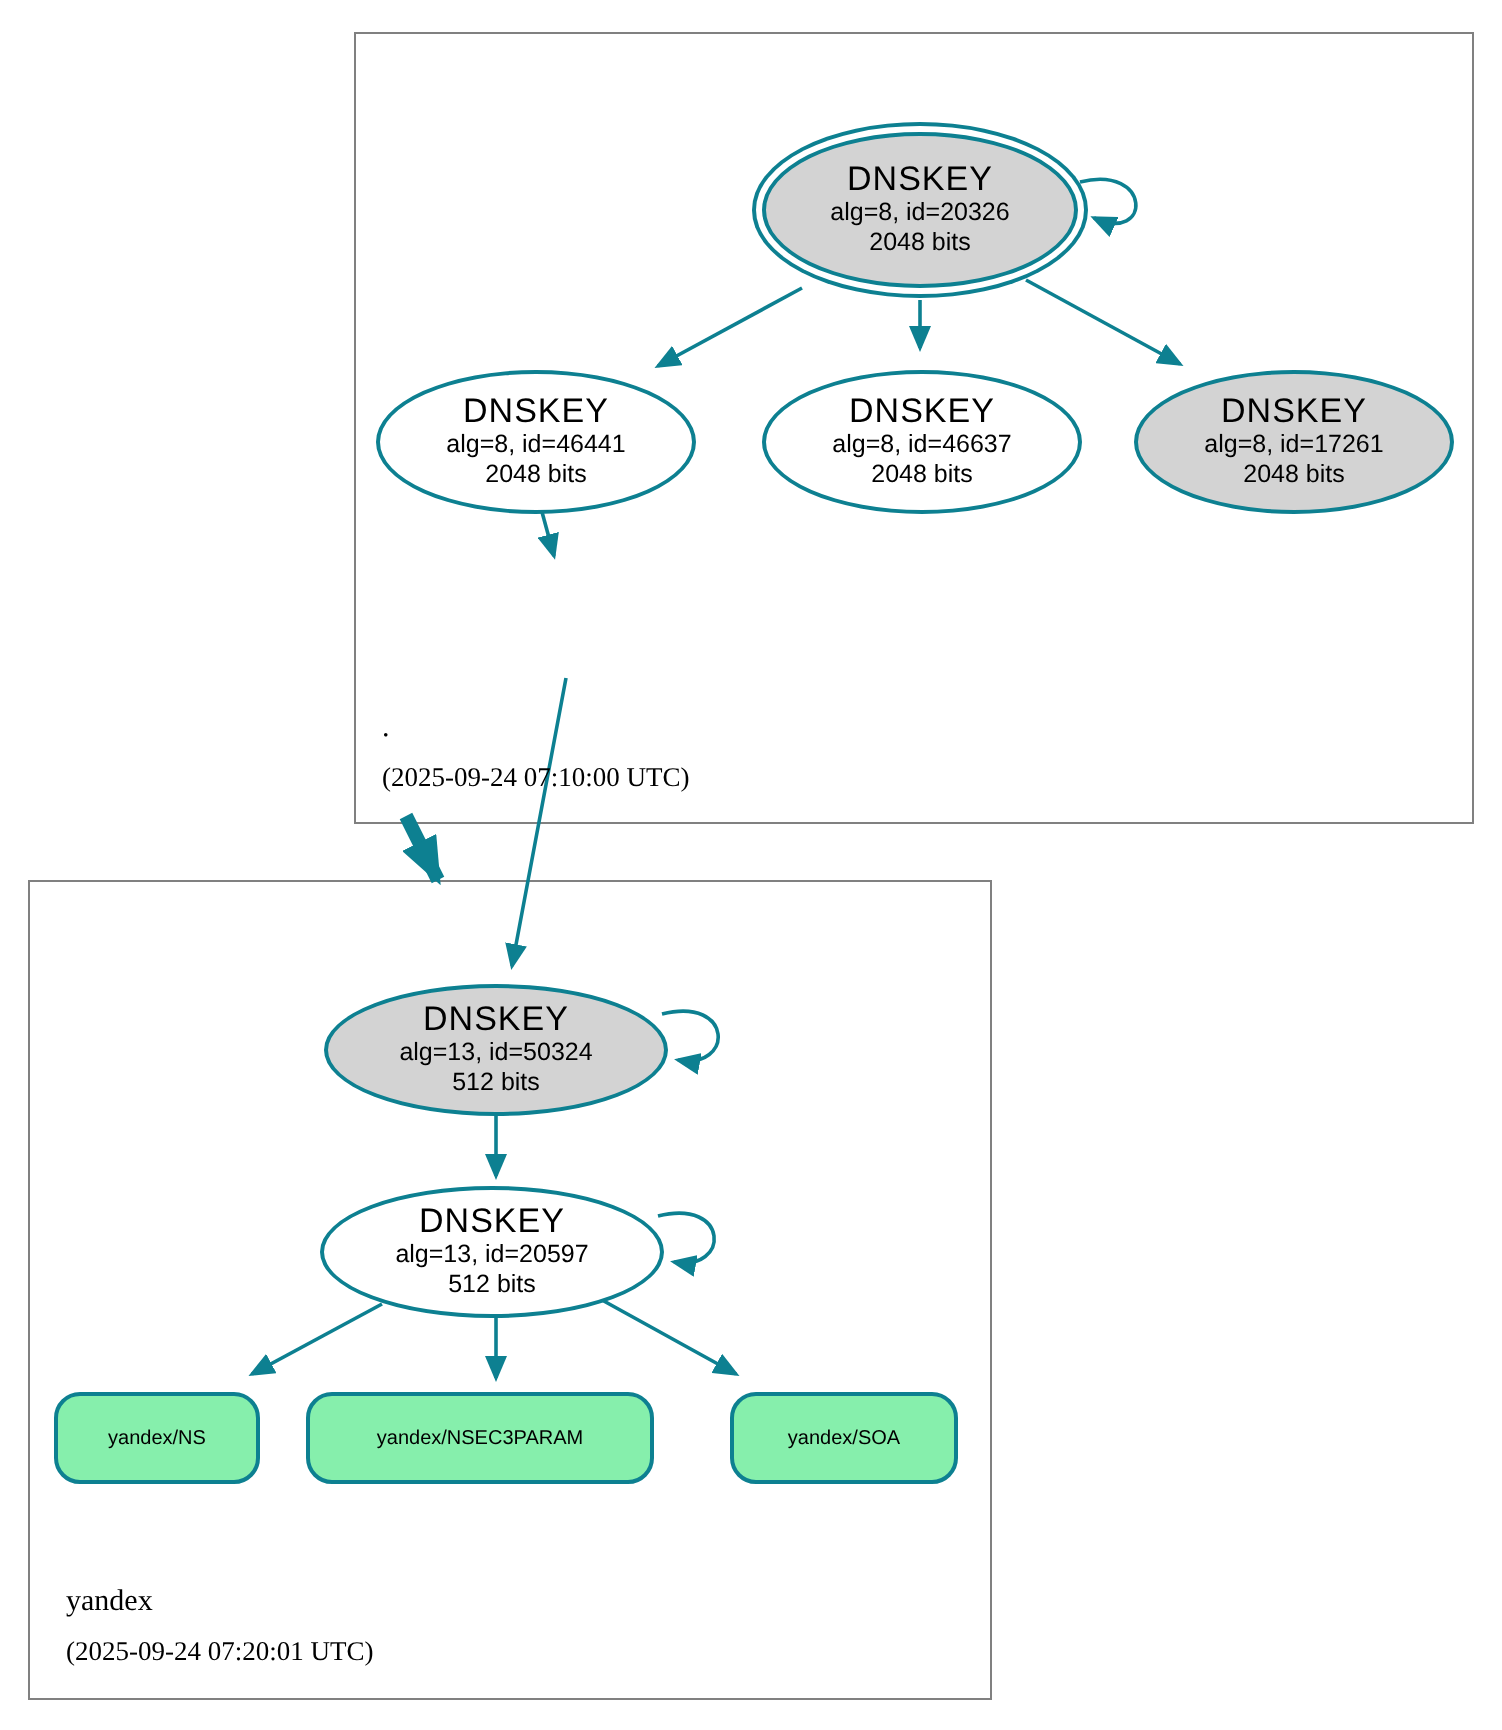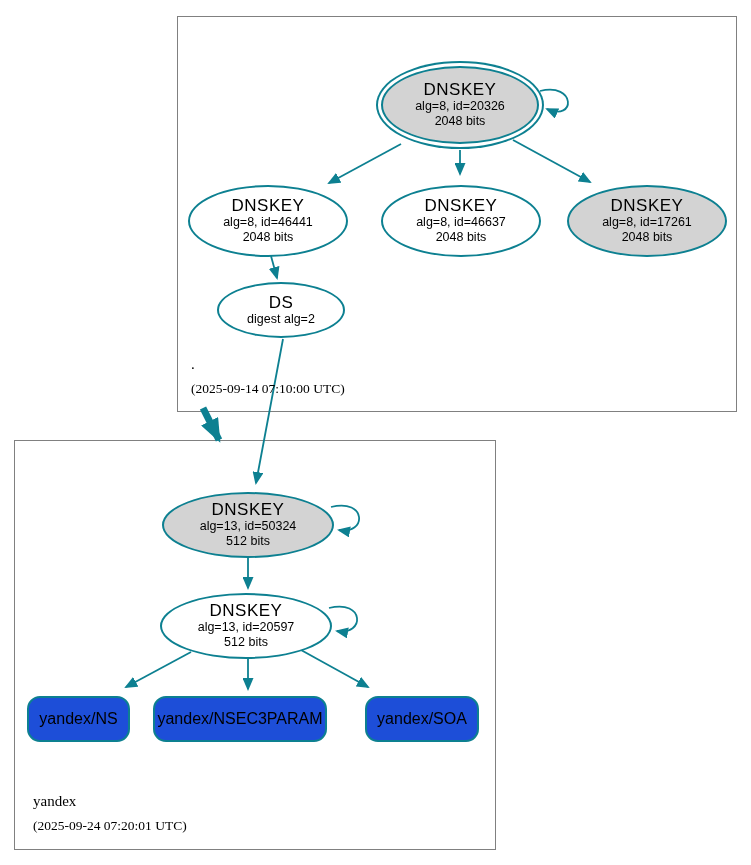--- a/index.html
+++ b/index.html
@@ -21,22 +21,22 @@
     align-items:center;justify-content:center;text-align:center;
     background:#ffffff;border:2px solid var(--teal);border-radius:50%;
     box-sizing:border-box;
   }
   .node.gray{background:var(--grayfill);}
   .node.double{box-shadow:0 0 0 3px #ffffff, 0 0 0 5px var(--teal);}
   .node .title{font-size:17px;line-height:18px;letter-spacing:0.5px;}
   .node .detail{font-size:12.5px;line-height:15px;}
   .rrset{
     position:absolute;z-index:3;display:flex;align-items:center;justify-content:center;
-    background:#1d4ed8;border:2px solid var(--teal);border-radius:13px;
-    box-sizing:border-box;font-size:16px;
+    background:#86efac;border:2px solid var(--teal);border-radius:13px;
+    box-sizing:border-box;font-size:10px;
   }
   .zone-meta{
     position:absolute;z-index:4;font-family:"Liberation Serif", serif;
     color:var(--ink);white-space:nowrap;
   }
   .zone-name{font-size:15px;}
   .zone-time{font-size:13.5px;}
 </style>
 </head>
 <body>
@@ -90,27 +90,23 @@
     <div class="detail">alg=8, id=46637</div>
     <div class="detail">2048 bits</div>
   </div>
 
   <div class="node gray" style="left:567px;top:185px;width:160px;height:72px;">
     <div class="title">DNSKEY</div>
     <div class="detail">alg=8, id=17261</div>
     <div class="detail">2048 bits</div>
   </div>
 
-  <div class="node" style="left:217px;top:282px;width:128px;height:56px;">
-    <div class="title">DS</div>
-    <div class="detail">digest alg=2</div>
-  </div>
 
   <div class="zone-meta zone-name" style="left:191px;top:356px;">.</div>
-  <div class="zone-meta zone-time" style="left:191px;top:381px;">(2025-09-14 07:10:00 UTC)</div>
+  <div class="zone-meta zone-time" style="left:191px;top:381px;">(2025-09-24 07:10:00 UTC)</div>
 
   <div class="node gray" style="left:162px;top:492px;width:172px;height:66px;">
     <div class="title">DNSKEY</div>
     <div class="detail">alg=13, id=50324</div>
     <div class="detail">512 bits</div>
   </div>
 
   <div class="node" style="left:160px;top:593px;width:172px;height:66px;">
     <div class="title">DNSKEY</div>
     <div class="detail">alg=13, id=20597</div>

